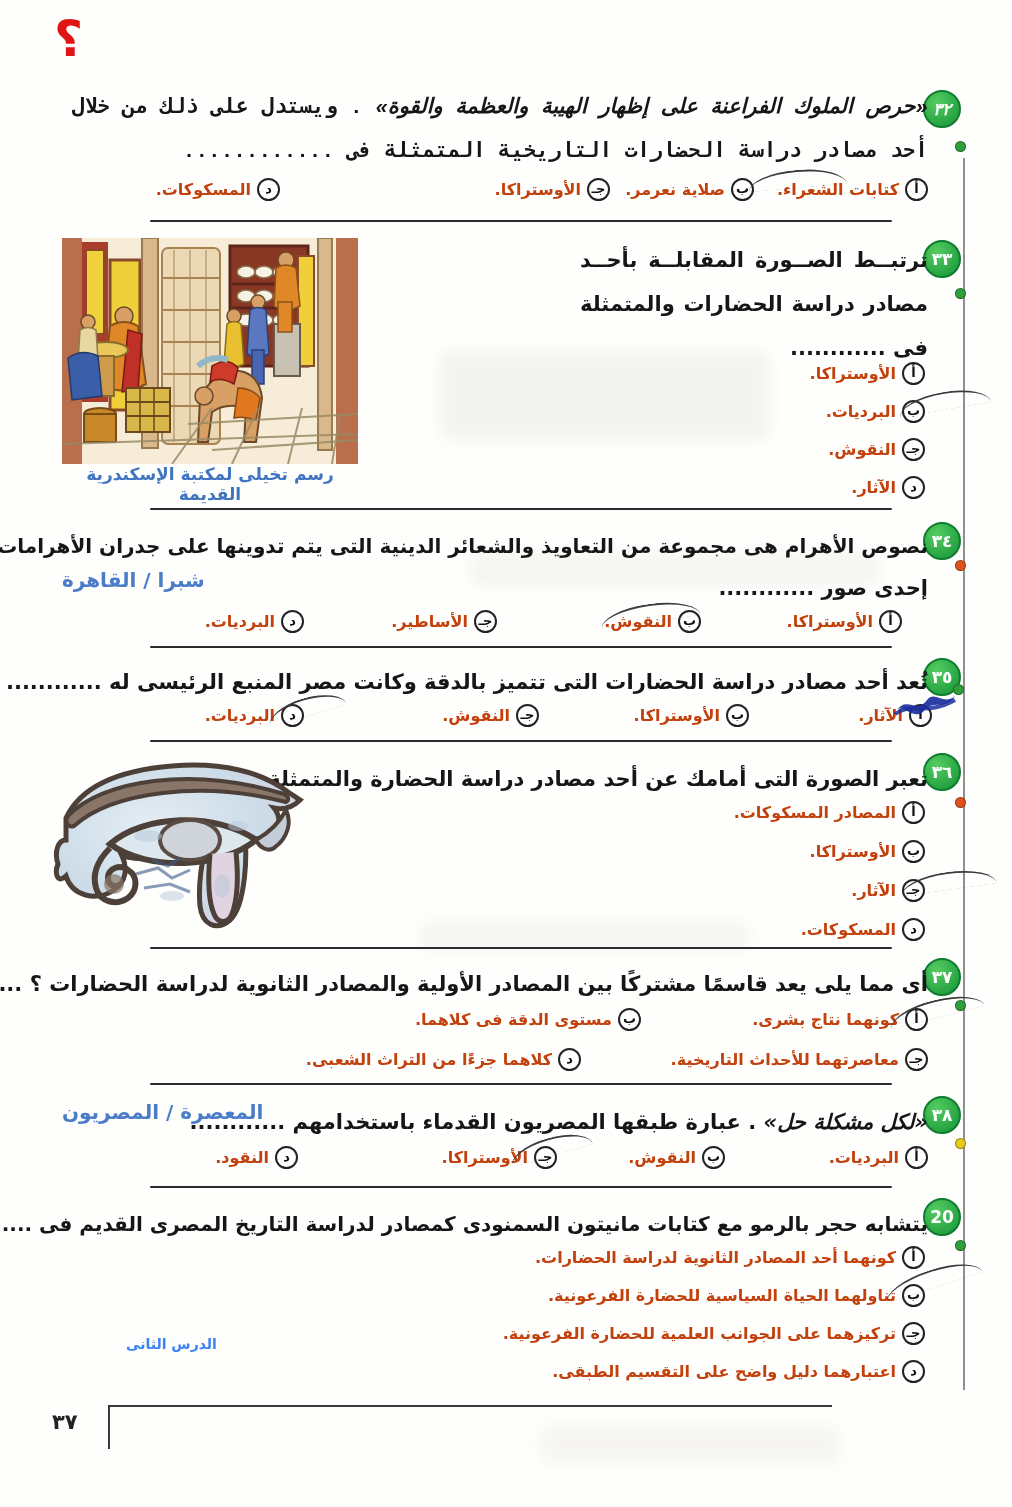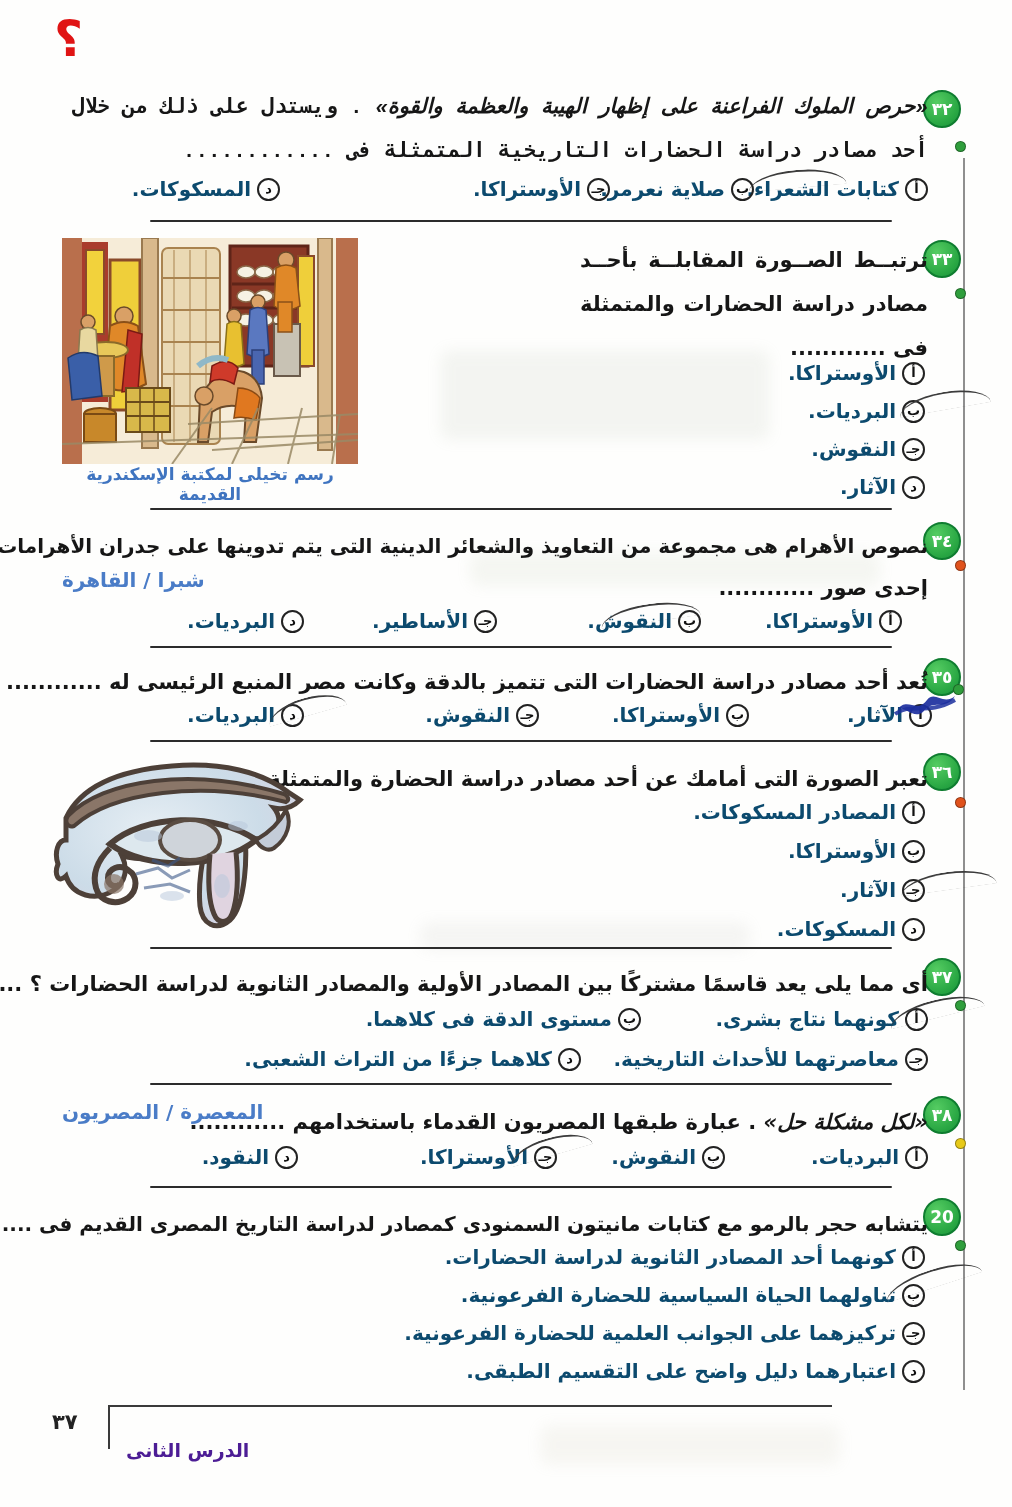--- a/index.html
+++ b/index.html
@@ -24,46 +24,46 @@
     font-weight:700; font-size:21px; line-height:44px; color:#161616; letter-spacing:0;
   }
   .nowrap{white-space:nowrap; text-align:right;}
   .quote{font-style:italic;}
   .opt{position:absolute; direction:rtl; display:flex; align-items:center; gap:6px; height:30px;}
   .ltr-circle{
     flex:0 0 auto; width:23px; height:23px; border-radius:50%; border:2px solid #222;
     box-sizing:border-box; display:flex; align-items:center; justify-content:center;
     font-size:13px; font-weight:700; color:#111; background:transparent; padding-bottom:2px;
   }
-  .opt-label{font-size:20px; font-weight:700; color:#0c4a6e; white-space:nowrap;}
+  .opt-label{font-size:16px; font-weight:700; color:#c2410c; white-space:nowrap;}
   .sep{position:absolute; left:150px; width:742px; height:2px; background:#2c2c2c; border-radius:2px;}
   .pen-mark{position:absolute; height:16px; border-top:2.5px solid #3c3c3c; border-radius:50% 50% 0 0/100% 100% 0 0;}
   .loc-note{position:absolute; color:#4a7cc7; font-size:20px; font-weight:700; direction:rtl;}
   .img-caption{position:absolute; color:#3f74c0; font-size:17px; font-weight:800; text-align:center; direction:rtl;}
   .footer-line{position:absolute; left:108px; top:1405px; width:724px; height:2px; background:#3a3a3a;}
   .footer-vline{position:absolute; left:108px; top:1405px; width:2px; height:44px; background:#3a3a3a;}
   .footer-page{position:absolute; left:52px; top:1410px; font-size:21px; font-weight:800; color:#222;}
-  .footer-lesson{position:absolute; left:126px; top:1439px; font-size:19px; font-weight:800; color:#4c1d95;}
+  .footer-lesson{position:absolute; left:126px; top:1336px; font-size:14px; font-weight:800; color:#3b82f6;}
   .ghost{position:absolute; filter:blur(7px); opacity:.12; border-radius:10px;}
   .fig{position:absolute;}
 </style>
 </head>
 <body>
 
 <div id="page">
 
   <div class="ghost" style="left:440px; top:350px; width:330px; height:90px; background:#aab4a0;"></div>
   <div class="ghost" style="left:470px; top:552px; width:410px; height:34px; background:#b2bfa2;"></div>
   <div class="ghost" style="left:420px; top:922px; width:330px; height:28px; background:#b5b5ad;"></div>
   <div class="ghost" style="left:540px; top:1425px; width:300px; height:40px; background:#c2bda6;"></div>
 
   <div class="corner-mark">؟</div>
   <div class="margin-line"></div>
 
-  <div class="badge" style="top:90px;">٣٢</div>
+  <div class="badge" style="top:90px;font-style:italic;">٣٢</div>
   <div class="dot" style="left:955px; top:141px; background:#2f9e3c;"></div>
   <div class="qtext" style="top:86px; right:84px; width:856px;font-family:Liberation Mono, monospace;">
     <span class="quote">«حرص الملوك الفراعنة على إظهار الهيبة والعظمة والقوة»</span><span> . ويستدل على ذلك من خلال أحد مصادر دراسة الحضارات التاريخية المتمثلة فى ............</span>
   </div>
   <div class="opt" style="top:174px; right:84px;">
     <span class="ltr-circle">أ</span>
     <span class="opt-label">كتابات الشعراء.</span>
   </div>
   <div class="opt" style="top:174px; right:258px;">
     <span class="ltr-circle">ب</span>

